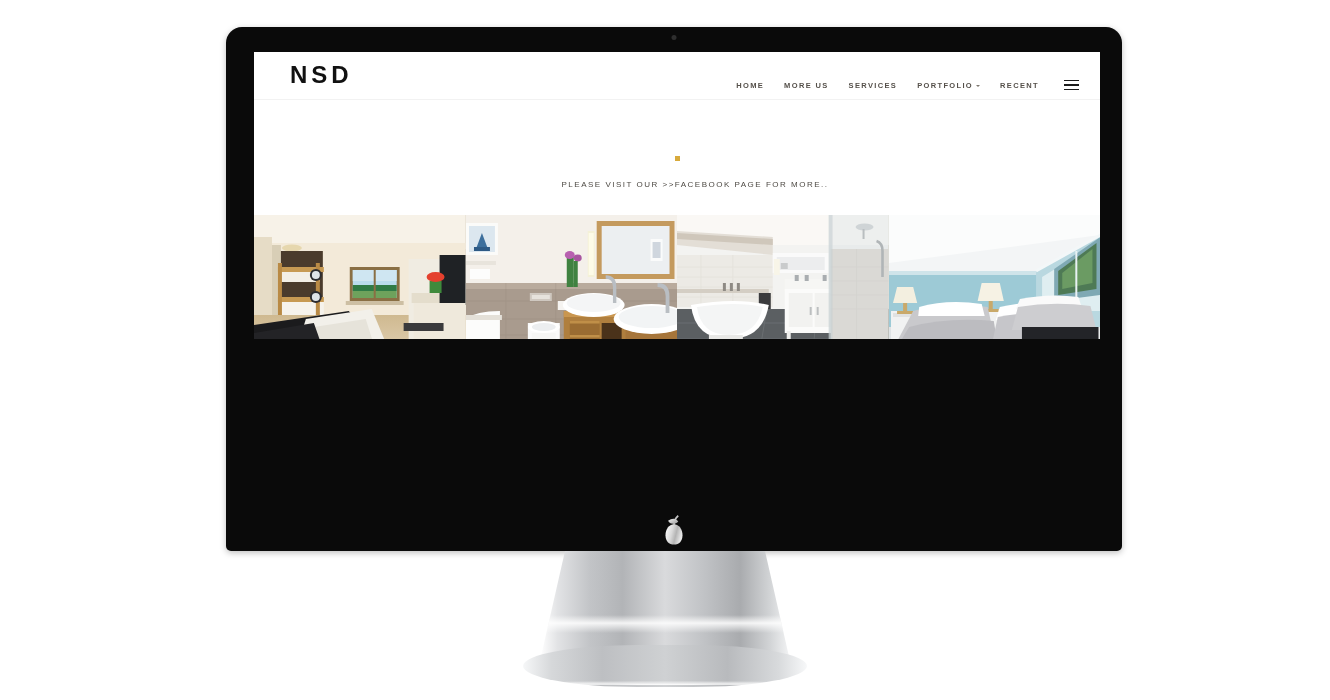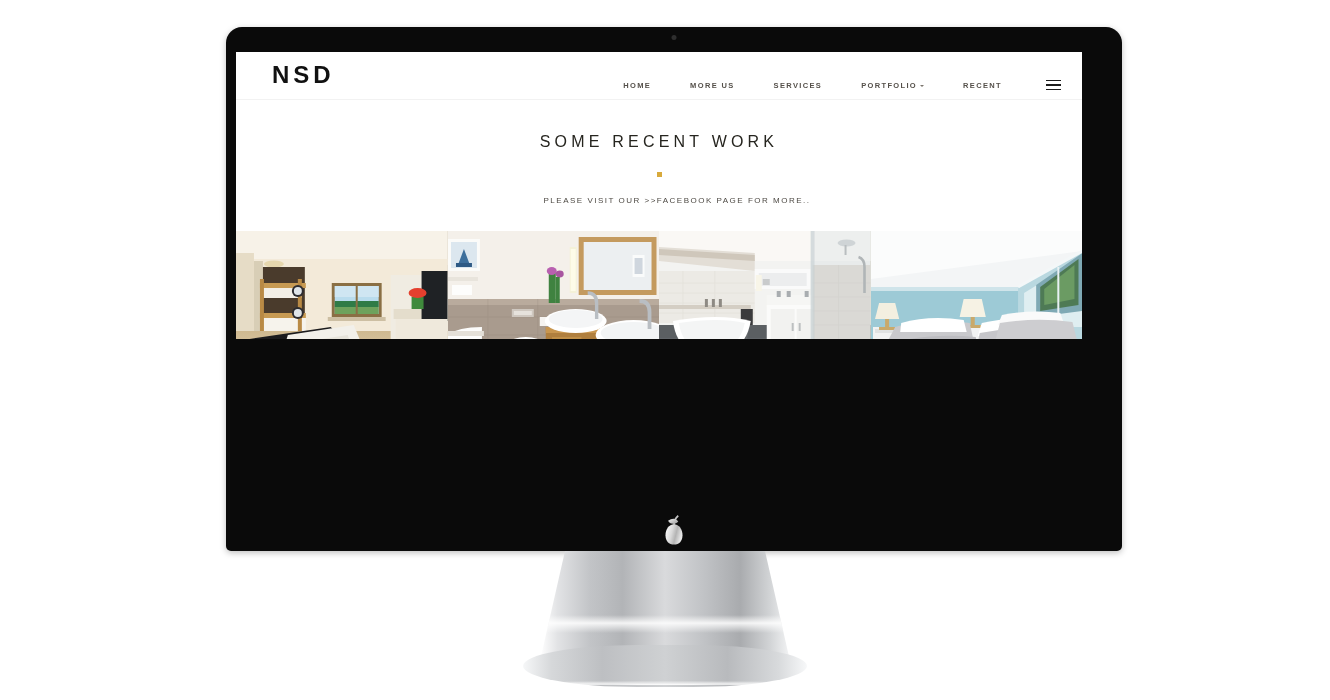--- a/index.html
+++ b/index.html
@@ -46,21 +46,21 @@
     position: absolute;
     left: 50%;
     bottom: 3px;
     transform: translateX(-50%);
     width: 34px; height: 34px;
   }
 
   
   #screen {
     position: absolute;
-    left: 10px;
+    left: 28px;
     top: 25px;
     width: 846px;
     height: 287px;
     background: #ffffff;
     overflow: hidden;
   }
 
   
   #site-header {
     position: relative;
@@ -79,21 +79,21 @@
     font-weight: 700;
     letter-spacing: 4px;
     color: #111111;
     line-height: 1;
     padding-bottom: 2px;
   }
 
   #nav {
     display: flex;
     align-items: center;
-    gap: 39px;
+    gap: 20px;
     margin-top: 19px;
   }
 
   .nav-item {
     font-size: 7.5px;
     letter-spacing: 1.35px;
     color: #55504a;
     font-weight: 600;
     white-space: nowrap;
     cursor: pointer;
@@ -263,21 +263,20 @@
           <div id="hamburger">
             <span></span>
             <span></span>
             <span></span>
           </div>
 
         </div>
       </div>
 
       <div id="intro">
-        <h1 id="page-title">SOME RECENT WORK</h1>
         <div id="divider-dot"></div>
         <div id="subtitle">PLEASE VISIT OUR &gt;&gt;FACEBOOK PAGE FOR MORE..</div>
       </div>
 
       <div id="gallery">
 
         <div class="tile">
           <svg viewBox="0 0 212 142" preserveAspectRatio="none">
             <rect width="212" height="142" fill="#efe6d6"></rect>
             <rect x="0" y="0" width="212" height="34" fill="#f7f2e8"></rect>

